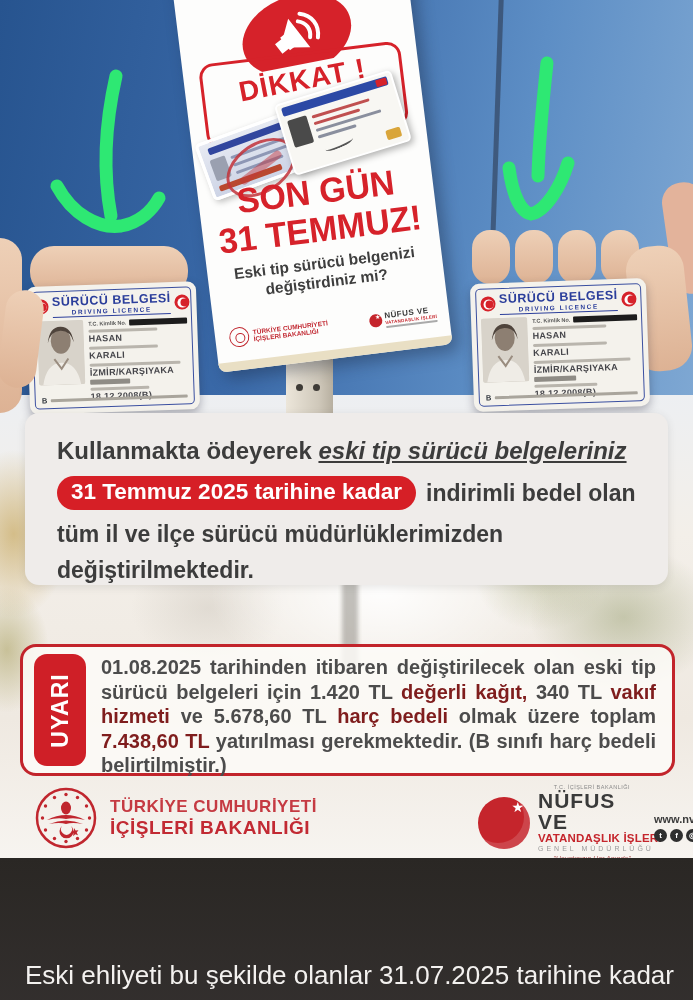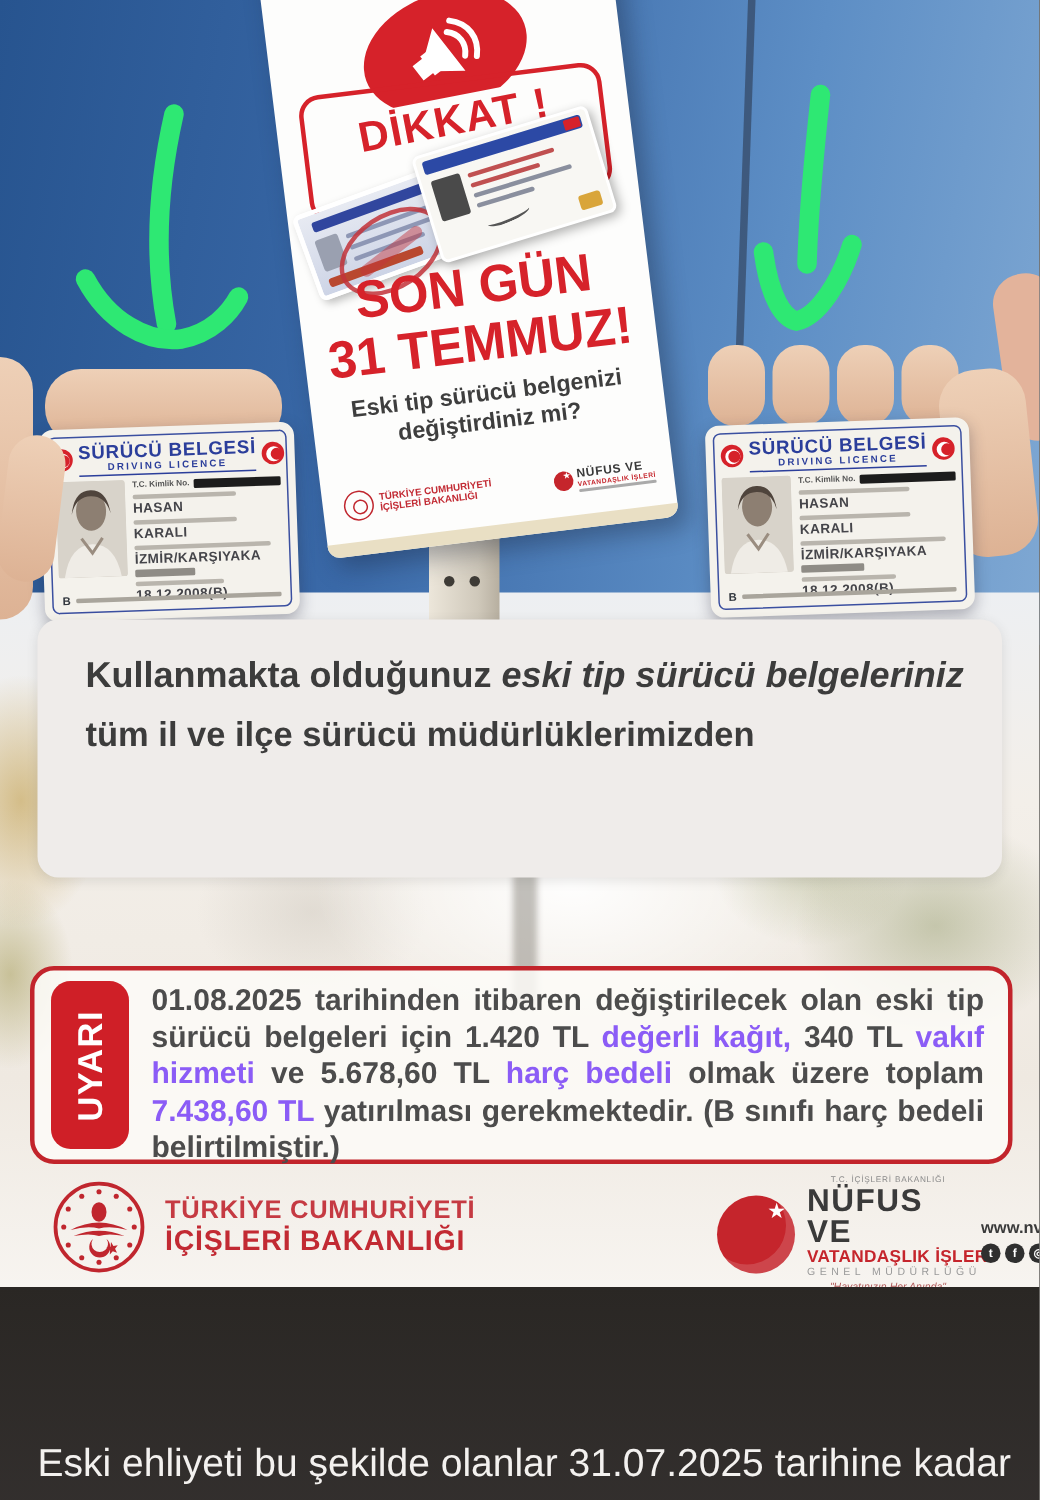--- a/index.html
+++ b/index.html
@@ -136,37 +136,37 @@
   .f-redact { width:40%; height:5px; background:#8f8c86; border-radius:1px; margin:2px 0; }
   .card-foot { position:absolute; left:6px; right:6px; bottom:3px; display:flex; align-items:center; gap:4px; }
   .class-code { font-size:7.5px; font-weight:bold; color:#33383f; }
   .foot-line { flex:1; height:2.5px; background:#a9a59c; border-radius:1px; }
 
   
   .info-box { position:absolute; left:25px; top:413px; width:643px; height:172px;
     background:#efecea; border-radius:14px; z-index:20; padding:24px 32px 0;
     color:#3c3c3c; box-shadow:0 2px 8px rgba(60,60,60,.12); }
   .info-l1 { font-size:24px; font-weight:bold; white-space:nowrap; }
-  .info-l1 .it { font-style:italic; }
+  .info-l1 .it { font-style:italic;text-decoration:underline; }
   .info-row { margin-top:11px; display:flex; align-items:center; gap:10px; white-space:nowrap; }
   .pill { background:#d61f26; color:#fff; font-weight:bold; font-size:22.5px;
     padding:3px 14px 5px; border-radius:19px; }
   .info-rest { font-size:23px; font-weight:bold; }
   .info-l4 { margin-top:9px; font-size:23px; font-weight:bold; }
 
   
   .warning-box { position:absolute; left:20px; top:644px; width:655px; height:132px;
     border:3px solid #c2242b; border-radius:16px; background:rgba(253,251,248,.84);
     z-index:20; }
   .uyari-tab { position:absolute; left:11px; top:7px; bottom:7px; width:52px;
     background:#cf1f27; border-radius:13px; display:flex; align-items:center; justify-content:center; }
   .uyari-tab span { transform:rotate(-90deg); color:#fff; font-weight:bold; font-size:23px; letter-spacing:1px; }
   .warning-text { margin:8px 16px 0 78px; font-size:20px; font-weight:bold; color:#4c4c4c;
     line-height:24.5px; text-align:justify; }
-  .warning-text .red { color:#8b5cf6; }
+  .warning-text .red { color:#7f1d1d; }
 
   
   .footer-logos { position:absolute; left:0; top:782px; width:693px; height:76px; z-index:20; }
   .ministry-logo { position:absolute; left:34px; top:4px; display:flex; align-items:center; gap:12px; }
   .ministry-text .m1 { font-size:17px; font-weight:bold; color:#c53a42; letter-spacing:.5px; }
   .ministry-text .m2 { font-size:19px; font-weight:bold; color:#c22a33; letter-spacing:.5px; }
   .nvi-logo { position:absolute; left:478px; top:2px; display:flex; gap:8px; align-items:center; }
   .nvi-globe { width:52px; height:52px; border-radius:50%; background:#c5252c; position:relative; flex:none;
     box-shadow:inset -6px -6px 0 rgba(255,255,255,.15); }
   .nvi-globe::after { content:"★"; position:absolute; right:6px; top:2px; font-size:14px; color:#fff; }
@@ -371,24 +371,29 @@
       <path d="M116,76 C106,120 102,168 111,216"></path>
       <path d="M57,186 C72,214 98,229 121,226 C141,222 153,209 159,198"></path>
     </g>
     <g stroke="#2ee873" stroke-width="13" fill="none" stroke-linecap="round">
       <path d="M547,63 C543,100 539,140 538,176"></path>
       <path d="M509,168 C513,198 522,212 531,214 C546,211 561,186 568,163"></path>
     </g>
   </svg>
 
   <div class="info-box">
-    <div class="info-l1"><span>Kullanmakta olduğunuz </span><span class="it">eski tip sürücü belgeleriniz</span></div>
+    <div class="info-l1"><span>Kullanmakta ödeyerek </span><span class="it">eski tip sürücü belgeleriniz</span></div>
+    <div class="info-row">
+      <span class="pill">31 Temmuz 2025 tarihine kadar</span>
+      <span class="info-rest">indirimli bedel olan</span>
+    </div>
     <div class="info-row">
       <span class="info-rest">tüm il ve ilçe sürücü müdürlüklerimizden</span>
     </div>
+    <div class="info-l4">değiştirilmektedir.</div>
   </div>
 
   <div class="warning-box">
     <div class="uyari-tab">
       <span>UYARI</span>
     </div>
     <p class="warning-text"><span>01.08.2025 tarihinden itibaren değiştirilecek olan eski tip sürücü belgeleri için 1.420 TL </span><span class="red">değerli kağıt,</span><span> 340 TL </span><span class="red">vakıf hizmeti</span><span> ve 5.678,60 TL </span><span class="red">harç bedeli</span><span> olmak üzere toplam </span><span class="red">7.438,60 TL</span><span> yatırılması gerekmektedir. (B sınıfı harç bedeli belirtilmiştir.)</span></p>
   </div>
 
   <div class="footer-logos">

